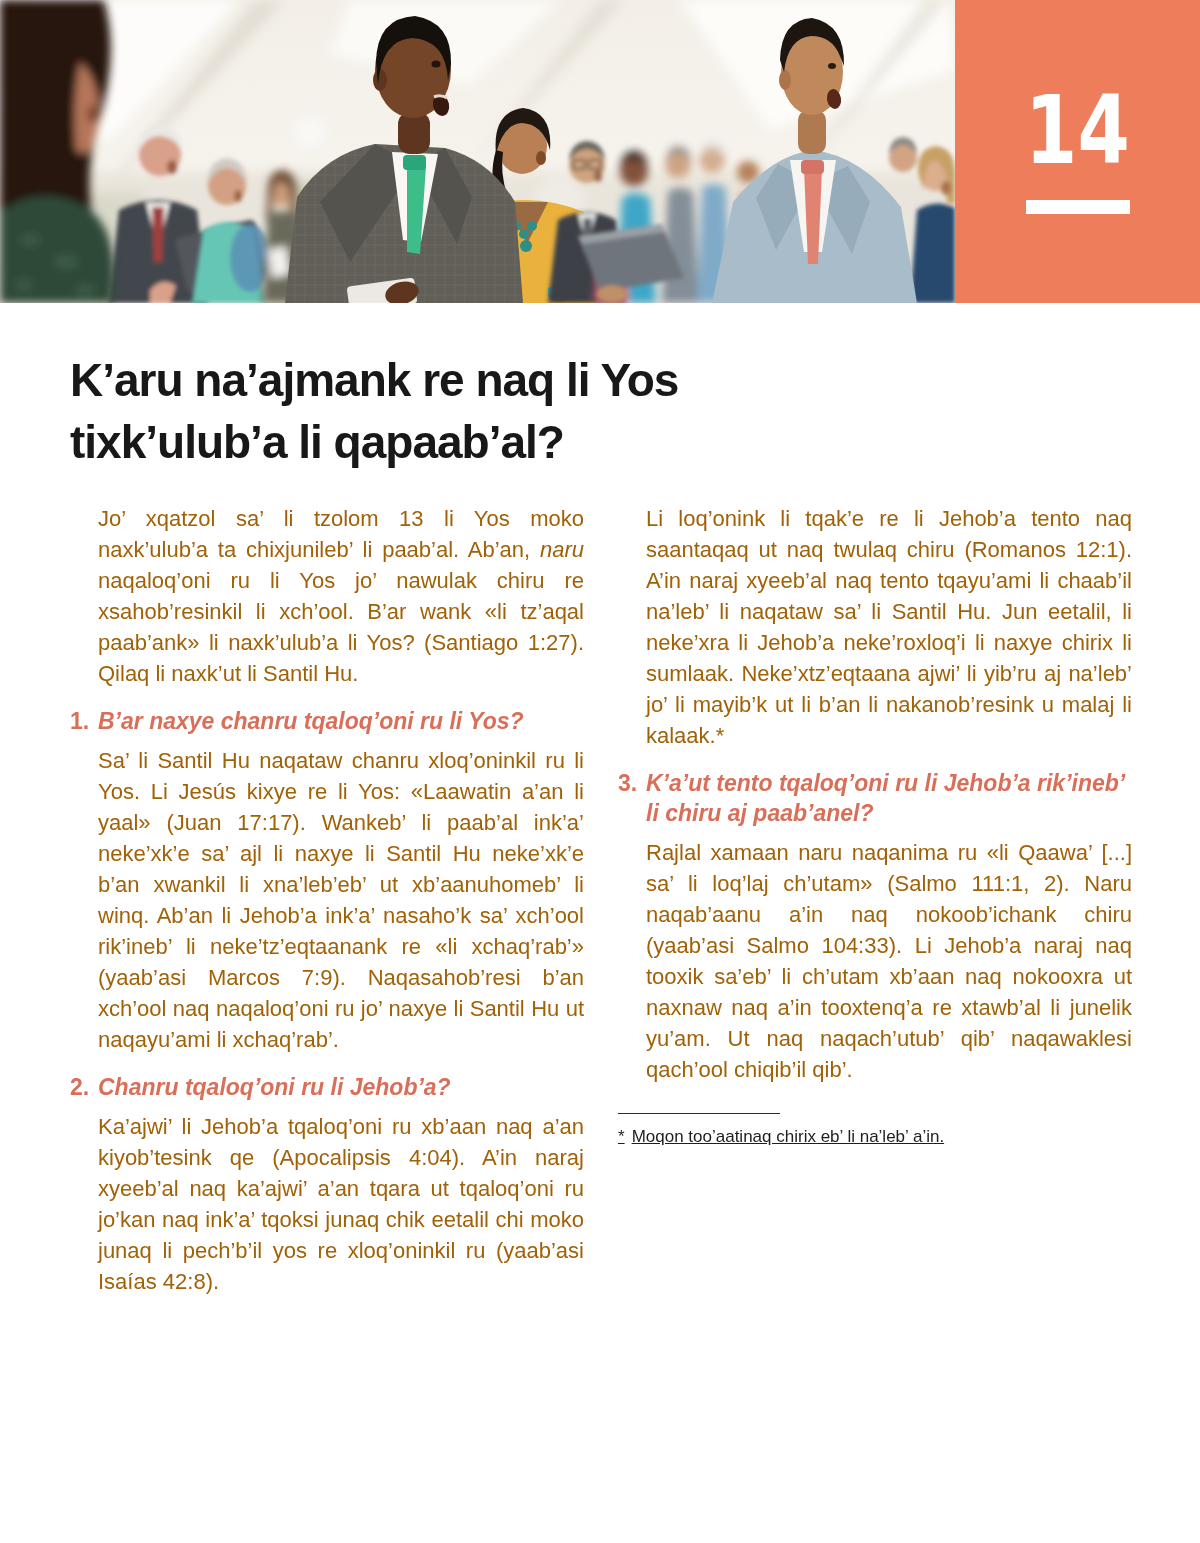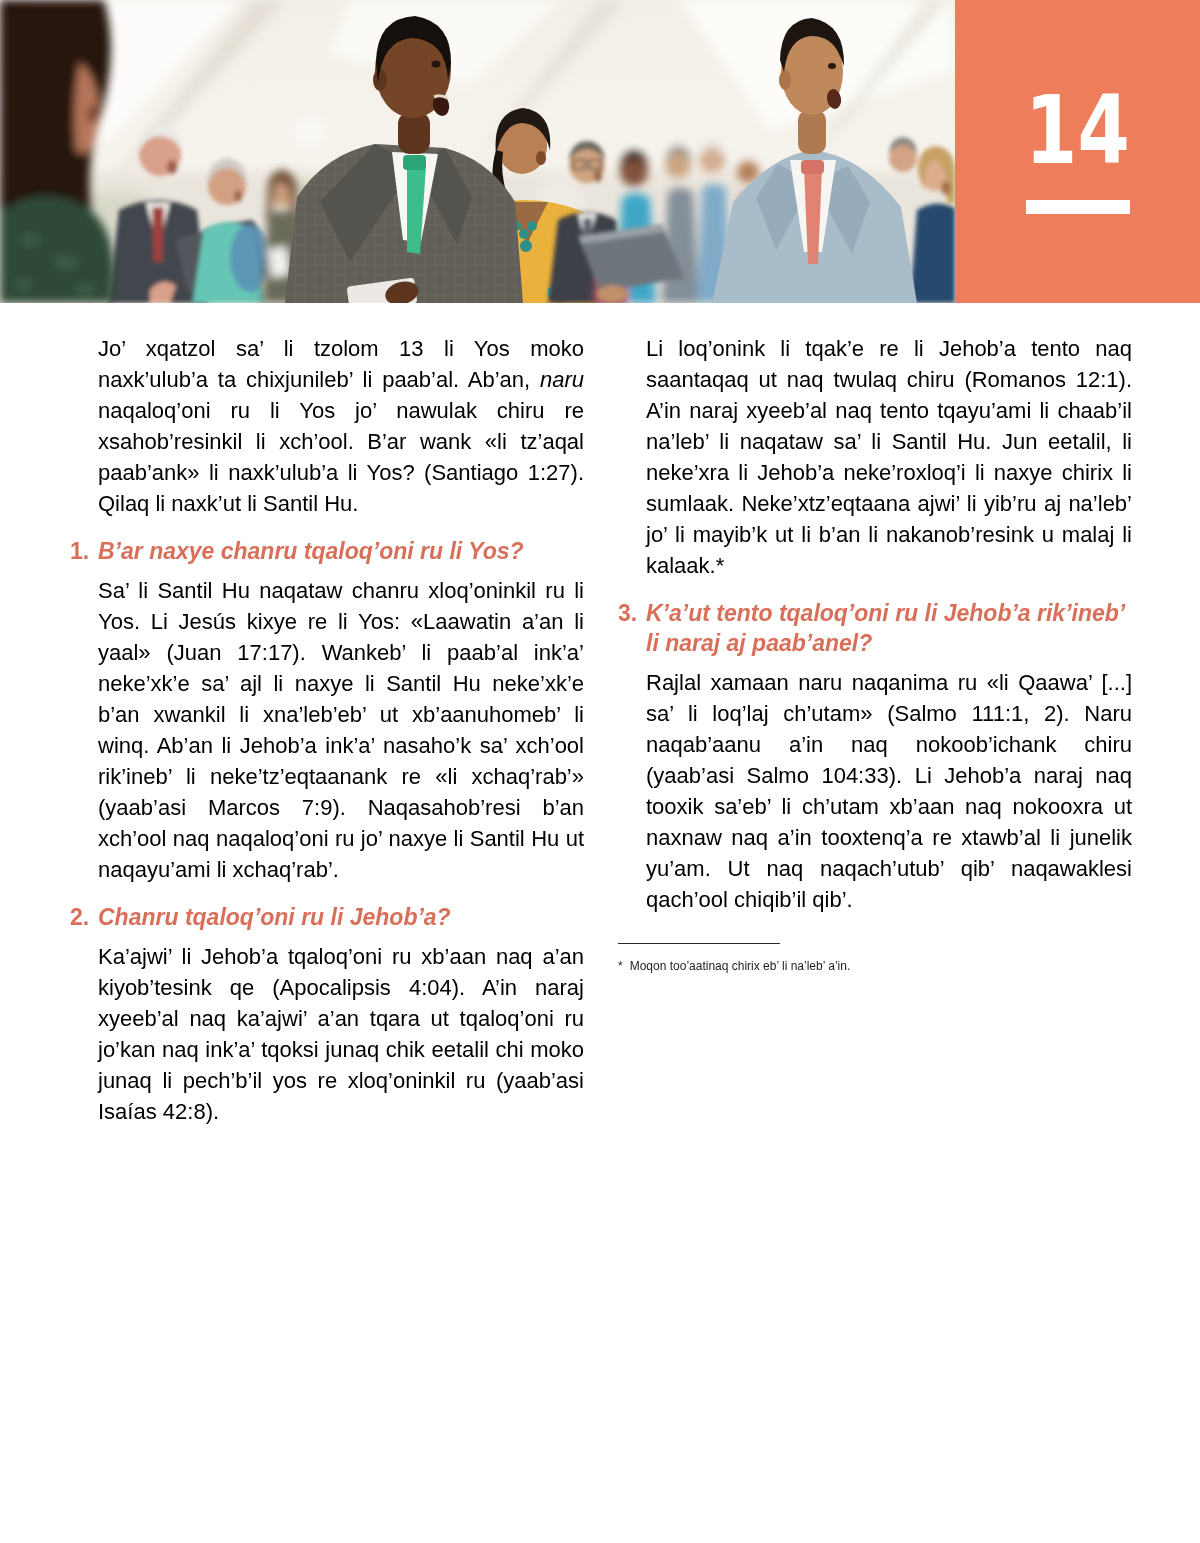--- a/index.html
+++ b/index.html
@@ -10,29 +10,29 @@
   .hero svg{display:block;}
   .chapter-block{flex:1;height:303px;background:#ED7D5B;display:flex;flex-direction:column;align-items:center;}
   .chapter-num{margin-top:84px;font-family:"DejaVu Sans",sans-serif;font-weight:700;font-size:94px;
                line-height:1;color:#fff;transform:scaleX(0.8);}
   .chapter-bar{width:104px;height:14px;background:#fff;margin-top:22px;}
   .title{margin:46px 70px 0 70px;font-size:46px;line-height:62px;font-weight:700;
          letter-spacing:-1px;color:#181818;}
   .title .tl{display:block;}
   .cols{display:flex;gap:34px;margin:30px 70px 0 70px;}
   .col{width:514px;flex:none;}
-  .body-p{font-size:22px;line-height:31px;text-align:justify;margin:0 0 9px 0;padding-left:28px;color:#000000;}
+  .body-p{font-size:22px;line-height:31px;text-align:justify;margin:0 0 9px 0;padding-left:28px;color:#a16207;}
   .q-head{display:flex;margin:17px 0 9px 0;font-size:23px;line-height:30px;font-weight:700;color:#D96F59;}
   .q-num{width:28px;flex:none;}
   .q-text{flex:1;font-style:italic;}
   .b{font-weight:400;}
   .i{font-style:italic;}
   .footnote{margin-top:28px;}
   .fn-rule{width:162px;height:1px;background:#2b2b2b;}
-  .fn-text{margin:11px 0 0 0;font-size:12px;line-height:23px;color:#1e1e1e;}
+  .fn-text{margin:11px 0 0 0;font-size:17px;line-height:23px;color:#1e1e1e;text-decoration:underline;}
   .fn-marker{margin-right:7px;}
 </style>
 </head>
 <body>
 
 <div class="page">
 
   <header class="hero-row">
     <div class="hero" aria-label="Congregation members standing and singing together at a meeting in a bright hall">
       <svg width="955" height="303" viewBox="0 0 955 303">
@@ -213,20 +213,24 @@
         </g>
       </svg>
     </div>
 
     <div class="chapter-block">
       <div class="chapter-num">14</div>
       <div class="chapter-bar"></div>
     </div>
   </header>
 
+  <h1 class="title">
+    <span class="tl">K’aru na’ajmank re naq li Yos</span>
+    <span class="tl">tixk’ulub’a li qapaab’al?</span>
+  </h1>
 
   <main class="cols">
 
     <section class="col">
       <p class="body-p"><span>Jo’ xqatzol sa’ li tzolom 13 li Yos moko naxk’ulub’a ta chixjunileb’ li paab’al. Ab’an, </span><span class="i">naru</span><span> naqaloq’oni ru li Yos jo’ nawulak chiru re xsahob’resinkil li xch’ool. B’ar wank «li tz’aqal paab’ank» li naxk’ulub’a li Yos? (Santiago 1:27). Qilaq li naxk’ut li Santil Hu.</span></p>
 
       <h2 class="q-head">
         <span class="q-num">1.</span>
         <span class="q-text">B’ar naxye chanru tqaloq’oni ru li Yos?</span>
       </h2>
@@ -237,21 +241,21 @@
         <span class="q-text">Chanru tqaloq’oni ru li Jehob’a?</span>
       </h2>
       <p class="body-p"><span>Ka’ajwi’ li Jehob’a tqaloq’oni ru xb’aan naq a’an kiyob’tesink qe (Apocalipsis 4:04). A’in naraj xyeeb’al naq ka’ajwi’ a’an tqara ut tqaloq’oni ru jo’kan naq ink’a’ tqoksi junaq chik eetalil chi moko junaq li pech’b’il yos re xloq’oninkil ru (yaab’asi Isaías 42:8).</span></p>
     </section>
 
     <section class="col">
       <p class="body-p"><span>Li loq’onink li tqak’e re li Jehob’a tento naq </span><span class="b">saantaqaq ut naq twulaq</span><span> chiru (Romanos 12:1). A’in naraj xyeeb’al naq tento tqayu’ami li chaab’il na’leb’ li naqataw sa’ li Santil Hu. Jun eetalil, li neke’xra li Jehob’a neke’roxloq’i li naxye chirix li sumlaak. Neke’xtz’eqtaana ajwi’ li yib’ru aj na’leb’ jo’ li mayib’k ut li b’an li nakanob’resink u malaj li kalaak.*</span></p>
 
       <h2 class="q-head">
         <span class="q-num">3.</span>
-        <span class="q-text">K’a’ut tento tqaloq’oni ru li Jehob’a rik’ineb’ li naraj aj paab’anel?</span>
+        <span class="q-text">K’a’ut tento tqaloq’oni ru li Jehob’a rik’ineb’ li chiru aj paab’anel?</span>
       </h2>
       <p class="body-p"><span>Rajlal xamaan naru naqanima ru </span><span class="b">«li Qaawa’ [...] sa’ li loq’laj ch’utam»</span><span> (Salmo 111:1, 2). Naru naqab’aanu a’in naq nokoob’ichank chiru (yaab’asi Salmo 104:33). Li Jehob’a naraj naq tooxik sa’eb’ li ch’utam xb’aan naq nokooxra ut naxnaw naq a’in tooxtenq’a re xtawb’al li junelik yu’am. Ut naq naqach’utub’ qib’ naqawaklesi qach’ool chiqib’il qib’.</span></p>
 
       <div class="footnote">
         <div class="fn-rule"></div>
         <p class="fn-text"><span class="fn-marker">*</span><span>Moqon too’aatinaq chirix eb’ li na’leb’ a’in.</span></p>
       </div>
     </section>
 
   </main>

